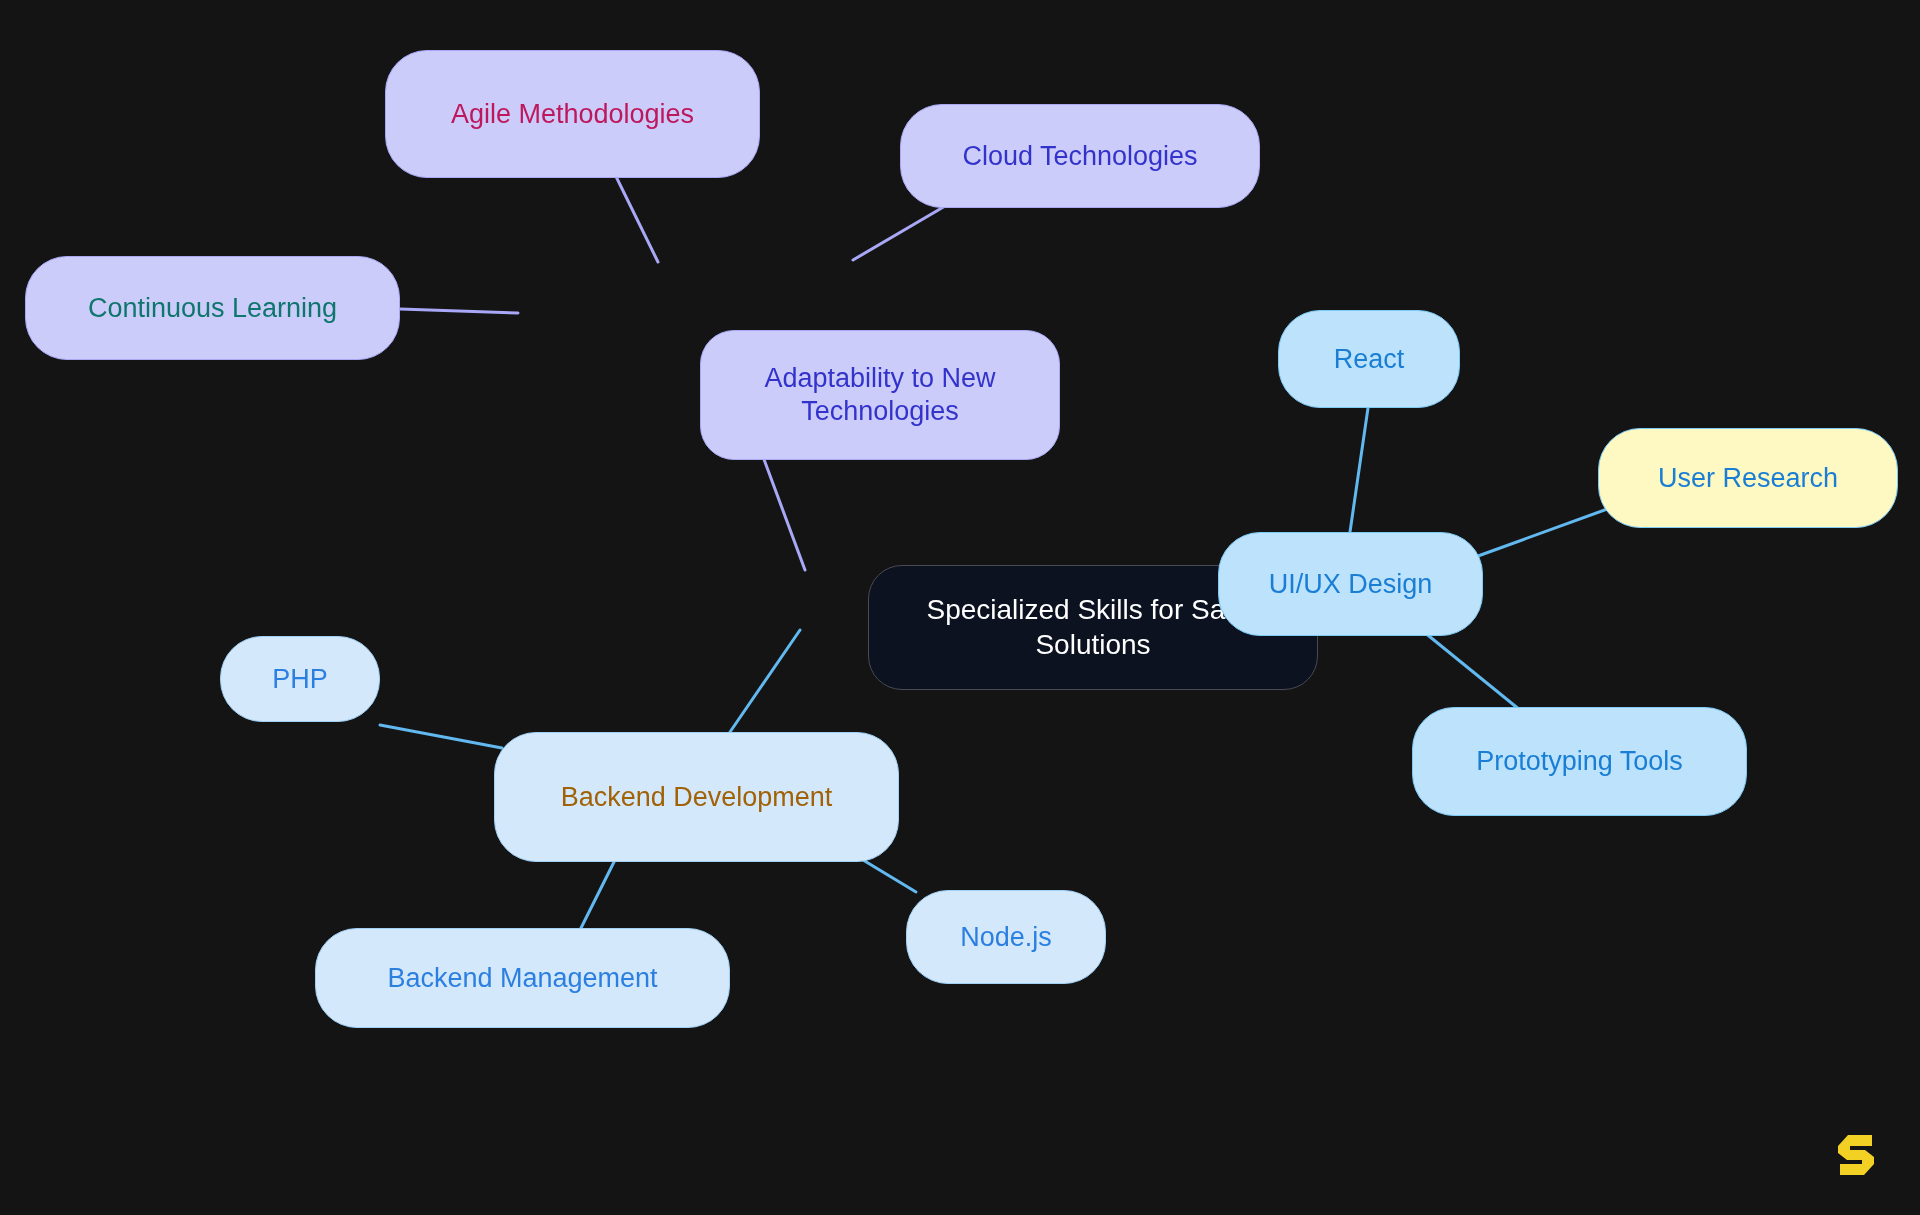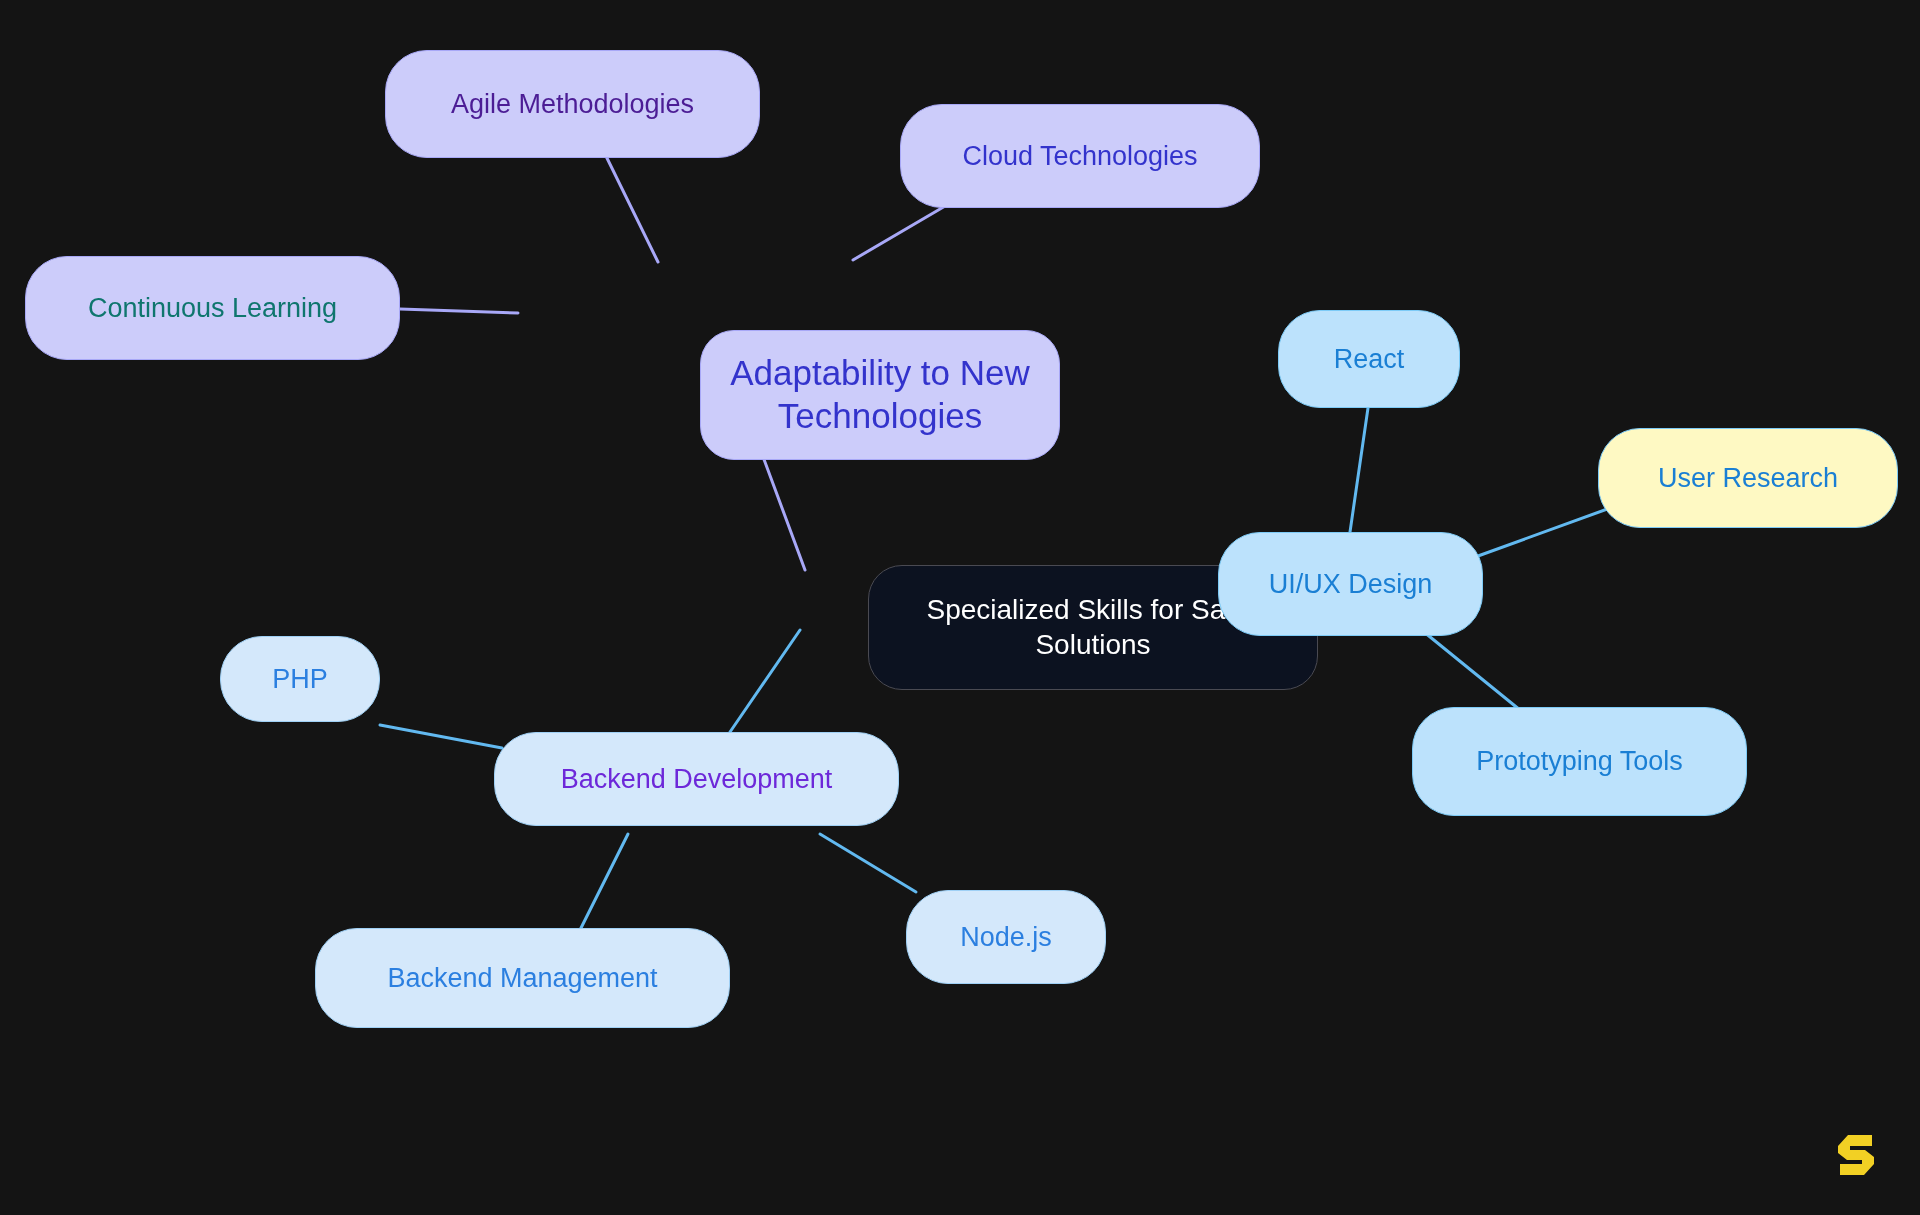--- a/index.html
+++ b/index.html
@@ -38,21 +38,21 @@
     background: #0C1220;
     border: 1.5px solid #4A4A52;
     color: #FFFFFF;
     font-size: 28px;
     border-radius: 34px;
   }
   .node-purple-branch {
     background: #CCCCFA;
     border: 1.5px solid #A8A8F7;
     color: #3333CC;
-    font-size: 35px;
+    font-size: 27px;
     border-radius: 34px;
   }
   .node-purple-leaf {
     background: #CCCCFA;
     border: 1.5px solid #A8A8F7;
     color: #3333CC;
     font-size: 27px;
   }
   .node-blue-branch {
     background: #BCE2FC;
@@ -103,28 +103,28 @@
       <line x1="1424" y1="632" x2="1520" y2="710" stroke="#62B9F0" stroke-width="3" stroke-linecap="round"></line>
       <line x1="800" y1="630" x2="730" y2="732" stroke="#62B9F0" stroke-width="3" stroke-linecap="round"></line>
       <line x1="502" y1="748" x2="380" y2="725" stroke="#62B9F0" stroke-width="3" stroke-linecap="round"></line>
       <line x1="628" y1="834" x2="580" y2="930" stroke="#62B9F0" stroke-width="3" stroke-linecap="round"></line>
       <line x1="820" y1="834" x2="916" y2="892" stroke="#62B9F0" stroke-width="3" stroke-linecap="round"></line>
     </svg>
 
   <div id="nodes">
       <div class="node node-root" style="left: 868px; top: 565px; width: 450px; height: 125px; background: rgb(12, 18, 32); border-color: rgb(74, 74, 82); color: rgb(255, 255, 255);">Specialized Skills for SaaS Solutions</div>
       <div class="node node-purple-branch" style="left: 700px; top: 330px; width: 360px; height: 130px; background: rgb(204, 204, 250); border-color: rgb(168, 168, 247); color: rgb(51, 51, 204);">Adaptability to New Technologies</div>
-      <div class="node node-purple-leaf" style="left: 385px; top: 50px; width: 375px; height: 108px; background: rgb(204, 204, 250); border-color: rgb(168, 168, 247); color: #4c1d95;">Agile Methodologies</div>
+      <div class="node node-purple-leaf" style="left: 385px; top: 50px; width: 375px; height: 128px; background: rgb(204, 204, 250); border-color: rgb(168, 168, 247); color: #be185d;">Agile Methodologies</div>
       <div class="node node-purple-leaf" style="left: 900px; top: 104px; width: 360px; height: 104px; background: rgb(204, 204, 250); border-color: rgb(168, 168, 247); color: rgb(51, 51, 204);">Cloud Technologies</div>
       <div class="node node-purple-leaf" style="left: 25px; top: 256px; width: 375px; height: 104px; background: rgb(204, 204, 250); border-color: rgb(168, 168, 247); color: #0f766e;">Continuous Learning</div>
       <div class="node node-blue-branch" style="left: 1218px; top: 532px; width: 265px; height: 104px; background: rgb(188, 226, 252); border-color: rgb(125, 203, 247); color: rgb(26, 127, 212);">UI/UX Design</div>
       <div class="node node-blue-leaf" style="left: 1278px; top: 310px; width: 182px; height: 98px; background: rgb(188, 226, 252); border-color: rgb(125, 203, 247); color: rgb(26, 127, 212);">React</div>
       <div class="node node-blue-leaf" style="left: 1598px; top: 428px; width: 300px; height: 100px; background: #fef9c3; border-color: rgb(125, 203, 247); color: rgb(26, 127, 212);">User Research</div>
       <div class="node node-blue-leaf" style="left: 1412px; top: 707px; width: 335px; height: 109px; background: rgb(188, 226, 252); border-color: rgb(125, 203, 247); color: rgb(26, 127, 212);">Prototyping Tools</div>
-      <div class="node node-blue2-branch" style="left: 494px; top: 732px; width: 405px; height: 94px; background: rgb(212, 232, 251); border-color: rgb(159, 208, 245); color: #6d28d9;">Backend Development</div>
+      <div class="node node-blue2-branch" style="left: 494px; top: 732px; width: 405px; height: 130px; background: rgb(212, 232, 251); border-color: rgb(159, 208, 245); color: #a16207;">Backend Development</div>
       <div class="node node-blue2-leaf" style="left: 220px; top: 636px; width: 160px; height: 86px; background: rgb(212, 232, 251); border-color: rgb(159, 208, 245); color: rgb(43, 127, 224);">PHP</div>
       <div class="node node-blue2-leaf" style="left: 315px; top: 928px; width: 415px; height: 100px; background: rgb(212, 232, 251); border-color: rgb(159, 208, 245); color: rgb(43, 127, 224);">Backend Management</div>
       <div class="node node-blue2-leaf" style="left: 906px; top: 890px; width: 200px; height: 94px; background: rgb(212, 232, 251); border-color: rgb(159, 208, 245); color: rgb(43, 127, 224);">Node.js</div>
     </div>
 
   <svg id="logo" viewBox="0 0 44 52">
     <path d="M38 6 L14 6 L4 17 L4 24 L13 31 L28 31 L28 35 L6 35 L6 46 L30 46 L40 35 L40 28 L31 21 L16 21 L16 17 L38 17 Z" fill="#F2D024"></path>
   </svg>
 
 </div>

